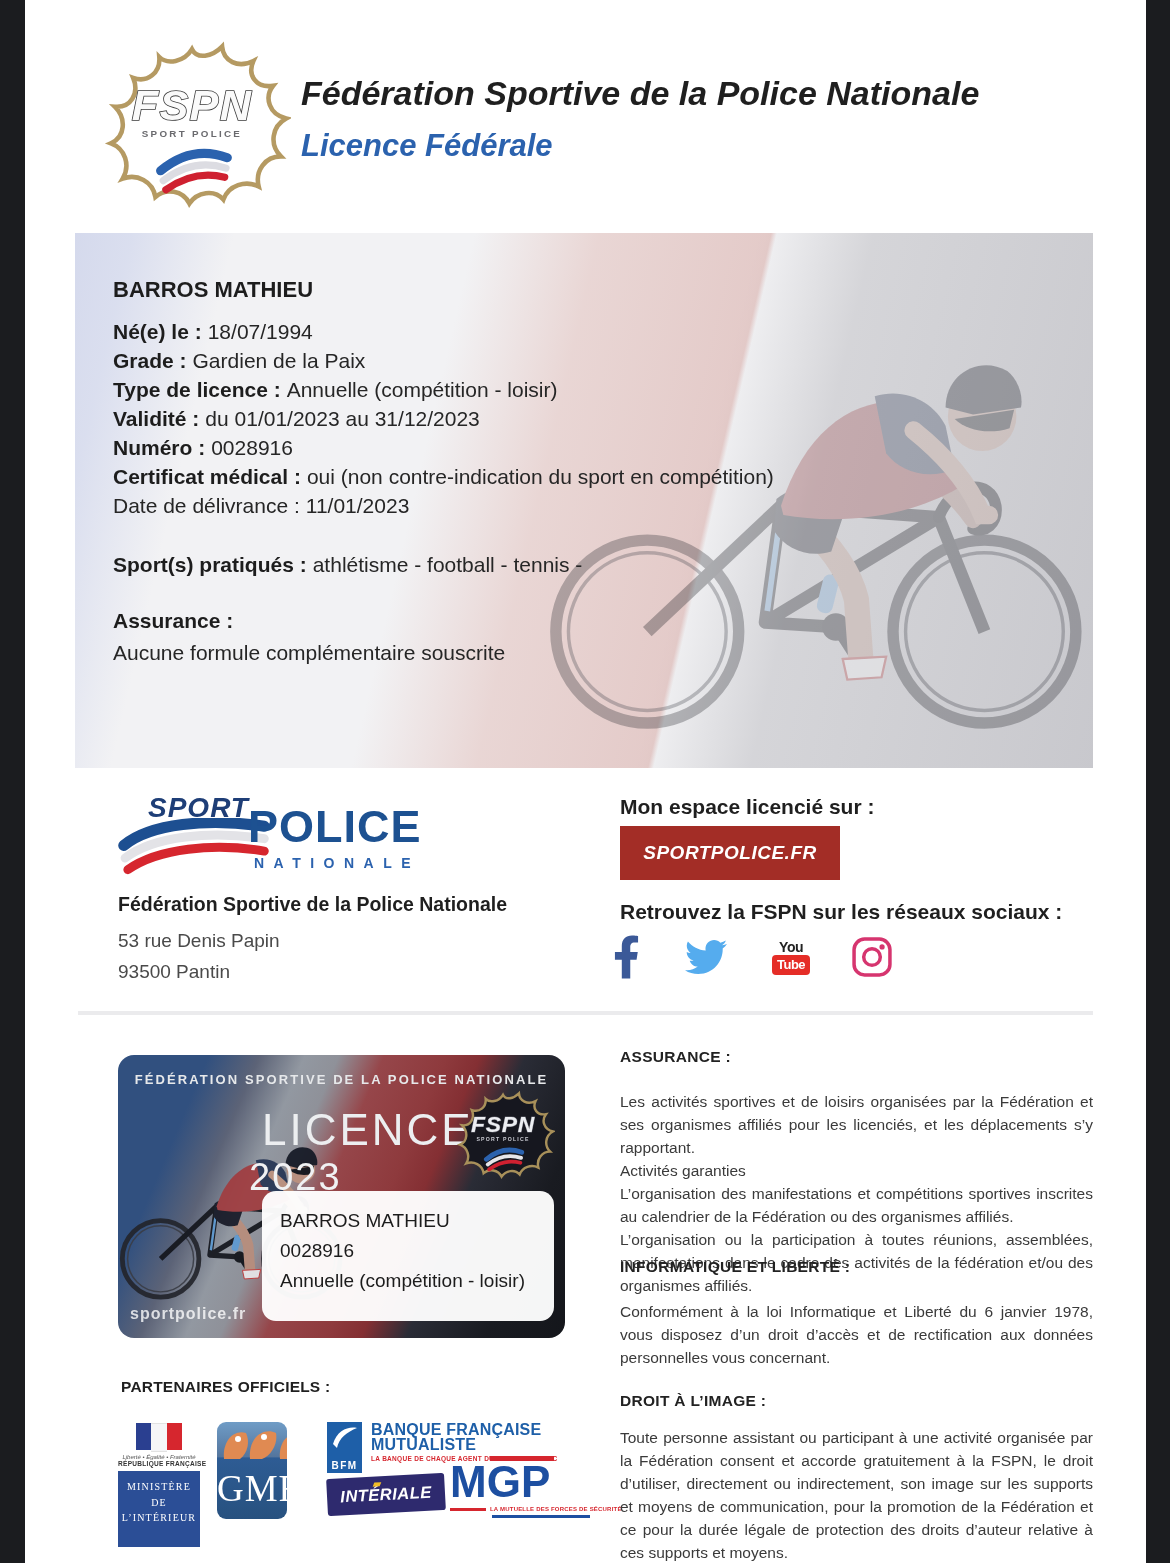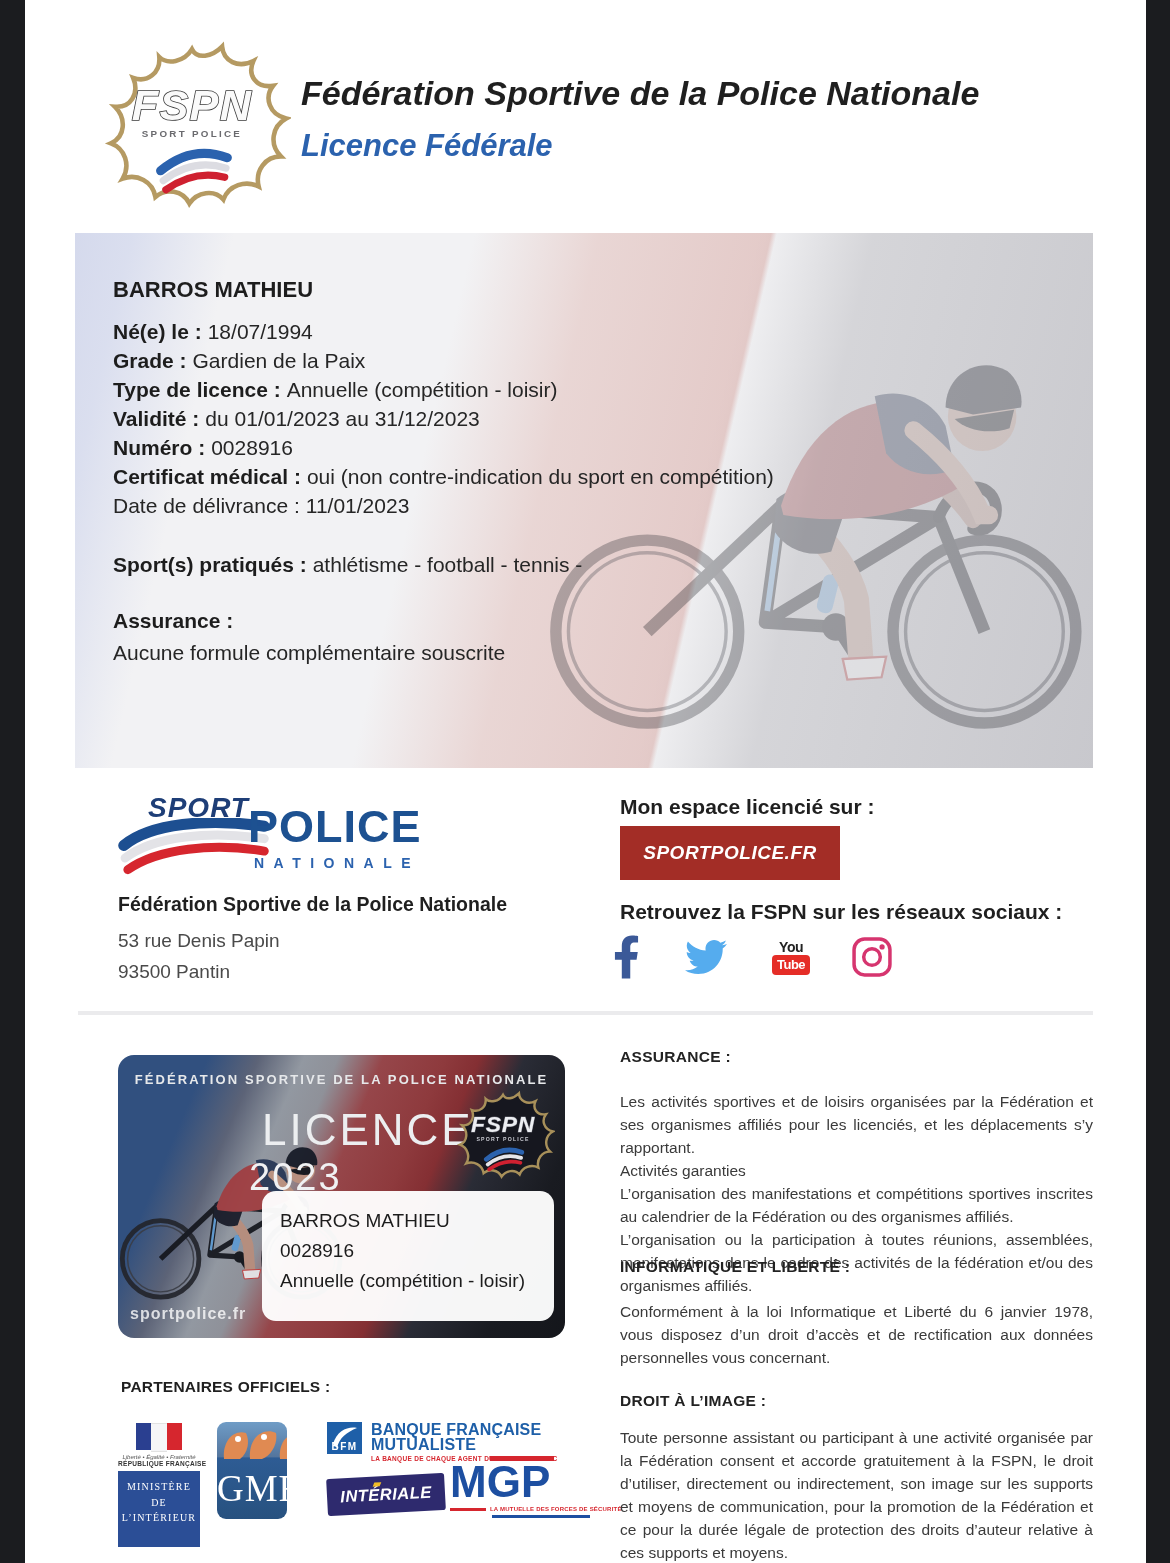--- a/index.html
+++ b/index.html
@@ -106,21 +106,21 @@
   .min-rep{font-size:6.5px;font-weight:700;color:#333;letter-spacing:0.3px;white-space:nowrap;}
   .min-blue{margin-top:4px;background:#2b4e96;color:#fff;text-align:center;
     font-family:"Liberation Serif",serif;font-size:10px;letter-spacing:1.2px;
     padding:8px 2px 21px;line-height:1.55;}
   .p-gmf{position:absolute;left:99px;top:2px;width:70px;height:97px;border-radius:9px;overflow:hidden;
     background:linear-gradient(180deg,#6f9cc6 0%,#54759d 36%,#2e5c94 37%,#27517f 100%);}
   .gmf-faces{position:absolute;left:3px;top:3px;width:82px;height:36px;}
   .gmf-text{position:absolute;left:0;right:0;bottom:9px;text-align:center;
     font-family:"Liberation Serif",serif;font-size:37px;color:#fff;letter-spacing:1px;}
   .p-bfm{position:absolute;left:209px;top:2px;display:flex;gap:9px;align-items:flex-start;}
-  .bfm-sq{width:35px;height:32px;background:#1e5fa8;position:relative;flex:0 0 auto;}
+  .bfm-sq{width:35px;height:51px;background:#1e5fa8;position:relative;flex:0 0 auto;}
   .bfm-abbr{position:absolute;left:0;right:0;bottom:2px;text-align:center;color:#fff;
     font-size:10px;font-weight:700;letter-spacing:1.5px;}
   .bfm-l{font-size:16px;font-weight:700;color:#1e5fa8;line-height:15px;letter-spacing:0.2px;white-space:nowrap;}
   .bfm-tag{font-size:6.5px;font-weight:700;color:#d6262e;margin-top:3px;letter-spacing:0.3px;white-space:nowrap;}
   .p-int{position:absolute;left:209px;top:56px;width:106px;transform:rotate(-3deg);
     background:#2e2a6e;color:#fff;text-align:center;padding:9px 6px;border-radius:3px;}
   .p-int span{font-size:16.5px;font-weight:700;font-style:italic;letter-spacing:0.5px;position:relative;}
   .p-int::after{content:"";position:absolute;left:47px;top:6px;width:7px;height:4px;
     background:#f0bd27;transform:skewX(-25deg);}
   .p-mgp{position:absolute;left:332px;top:40px;width:140px;}

